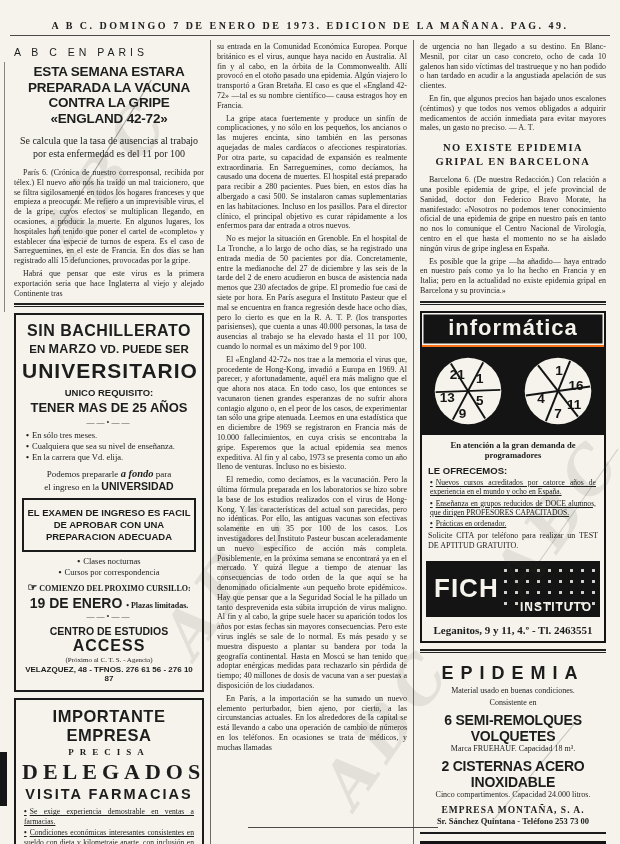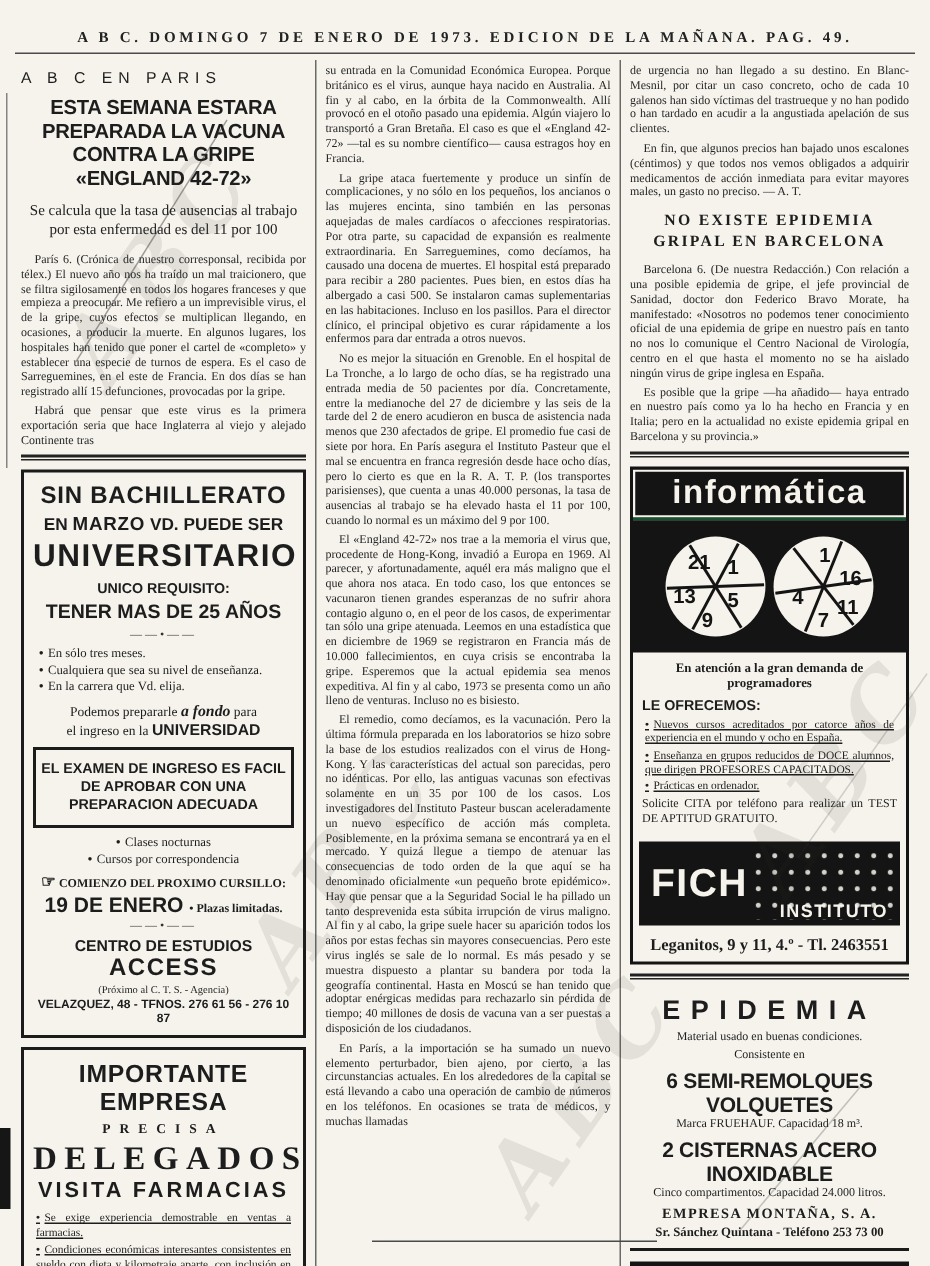--- a/index.html
+++ b/index.html
@@ -65,22 +65,22 @@
   .del-precisa { font-size:9px; letter-spacing:6px; font-weight:bold; margin:2px 0; }
   .del-puesto { font-weight:bold; font-size:22px; letter-spacing:5px; margin:1px 0; }
   .del-sub { font-family:"Liberation Sans",sans-serif; font-weight:bold; font-size:14.5px;
     letter-spacing:2px; margin:1px 0 5px 0; }
   .ad-bullets { text-align:left; font-size:7.6px; line-height:9.4px; padding:0 2px; }
   .ad-bullets li { margin-bottom:2px; text-align:justify;text-decoration:underline; }
   
   .inf-box { border:2px solid #141414; margin:6px 0; }
   .inf-title { background:#141414; color:#f5f3ec; text-align:center; font-family:"Liberation Sans",sans-serif;
     font-weight:bold; font-size:22px; letter-spacing:1px; padding:2px 0 4px 0;
-    box-shadow:inset 0 0 0 1.5px #f5f3ec; border-bottom:2px solid #14532d; }
-  .inf-wheels { background:#141414; display:flex; justify-content:center; padding:8px 10px; }
+    box-shadow:inset 0 0 0 1.5px #f5f3ec; border-bottom:2px solid #f97316; }
+  .inf-wheels { background:#141414; display:flex; justify-content:space-between; padding:8px 10px; }
   .inf-wheels svg { width:72px; height:72px; }
   .inf-body { padding:5px 6px; }
   .inf-intro { text-align:center; font-weight:bold; font-size:8.6px; line-height:10.5px; }
   .inf-ofrecemos { font-family:"Liberation Sans",sans-serif; font-weight:bold; font-size:9.5px; margin:4px 0 2px 0; text-align:left; }
   .inf-cita { font-size:8px; line-height:10px; text-align:justify; margin-top:2px; }
   .fich { background:#141414; height:56px; margin:5px 4px; position:relative; display:flex; align-items:center; overflow:hidden; }
   .fich-name { color:#f5f3ec; font-weight:bold; font-size:26px; font-family:"Liberation Sans",sans-serif;
     letter-spacing:1px; padding-left:8px; z-index:2; }
   .fich-dots { position:absolute; right:4px; top:4px; bottom:4px; width:55%;
     background-image:radial-gradient(#f5f3ec 1.4px, transparent 1.9px); background-size:11px 11px; opacity:.85; }

